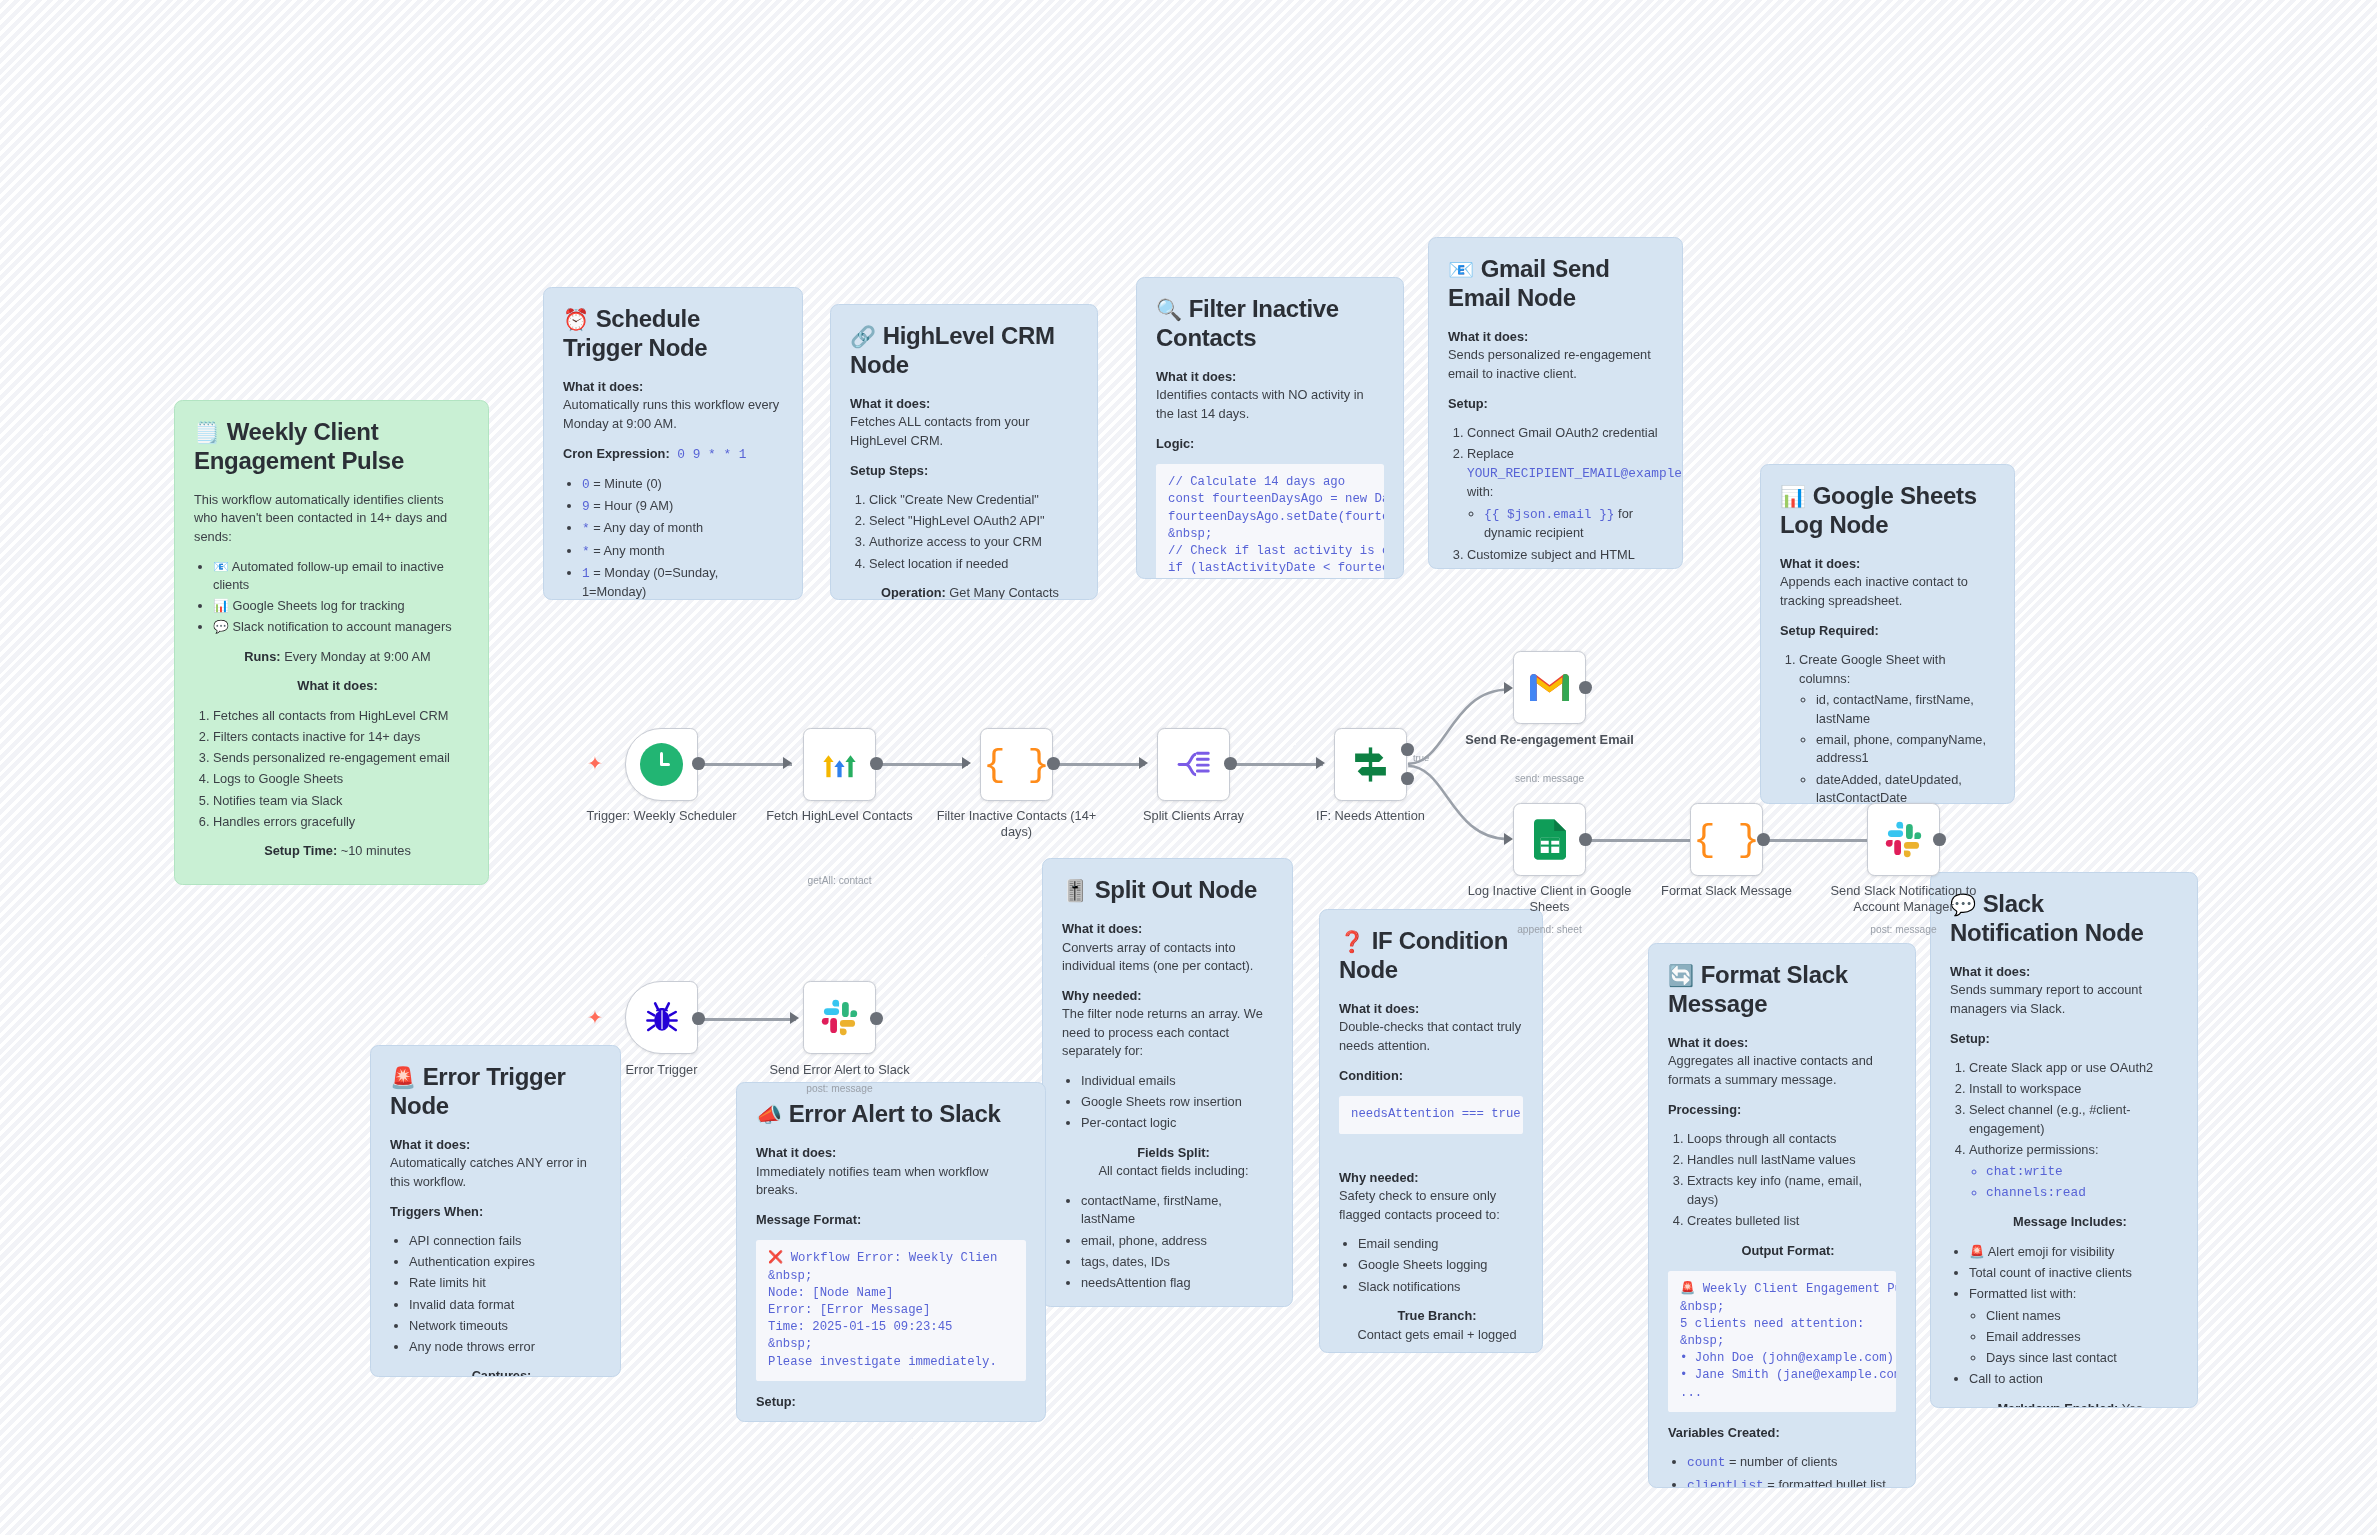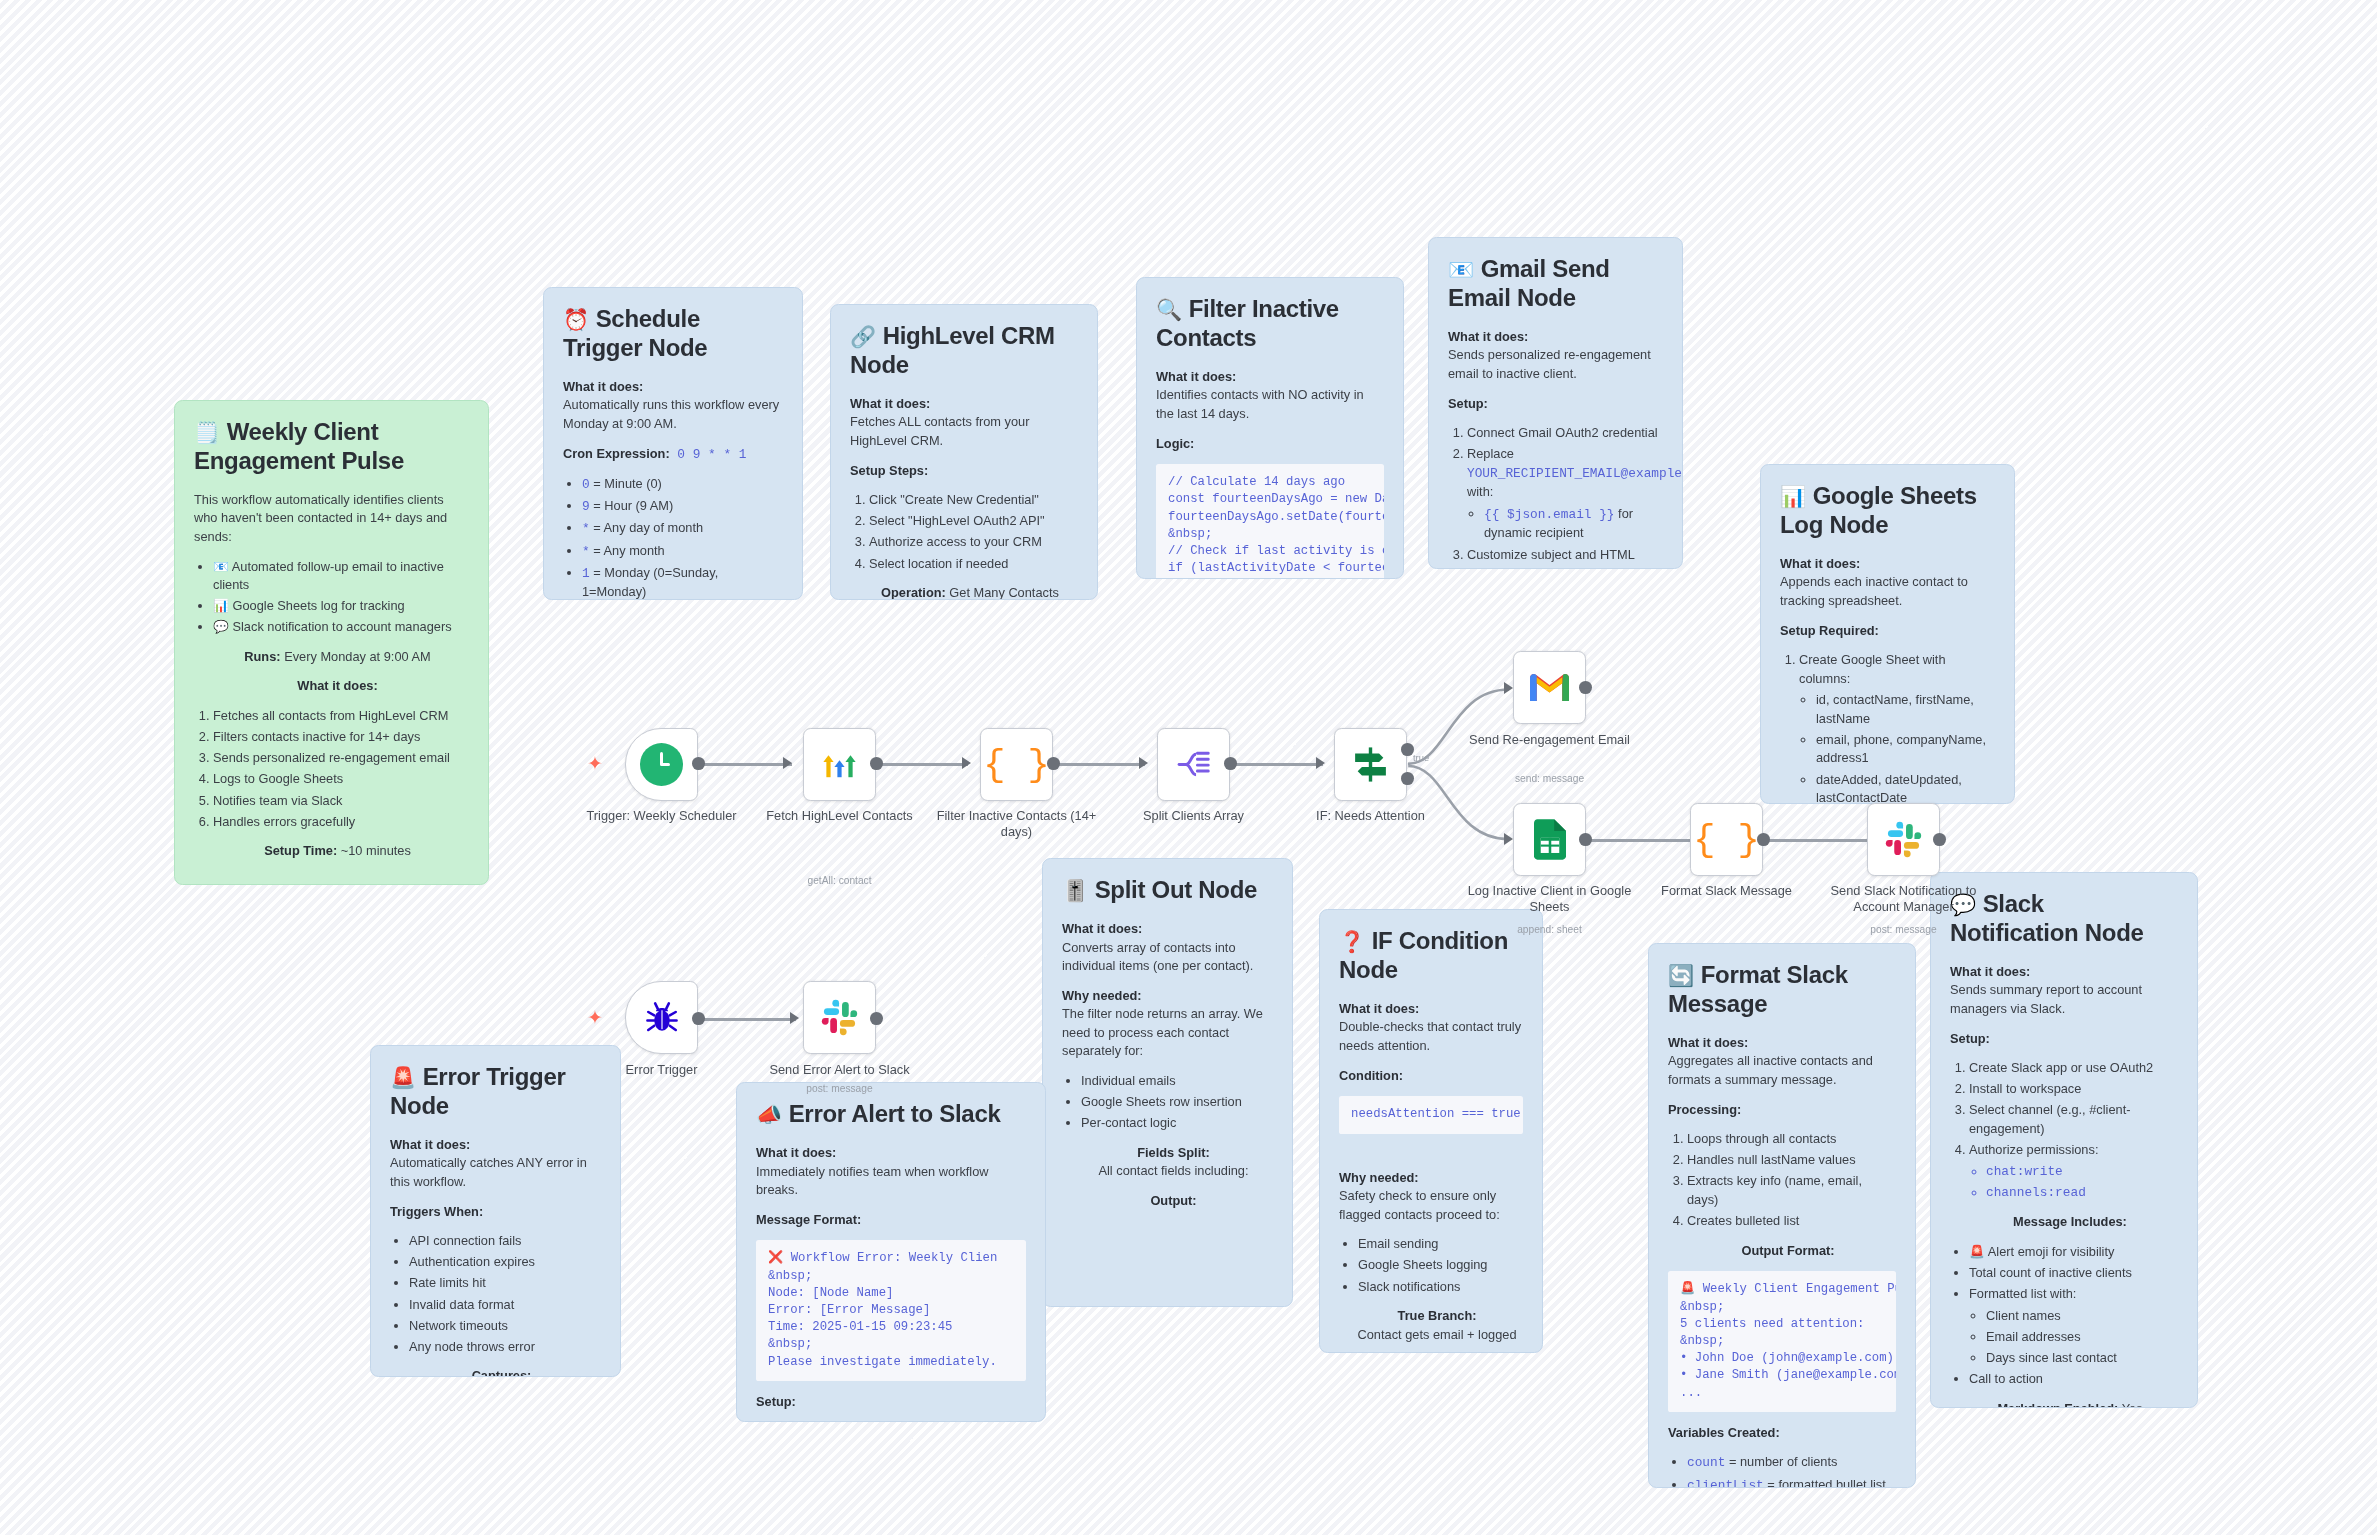--- a/index.html
+++ b/index.html
@@ -290,20 +290,26 @@
     </p>
     <ul>
       <li>Individual emails</li>
       <li>Google Sheets row insertion</li>
       <li>Per-contact logic</li>
     </ul>
     <p class="indent">
       <span class="lbl">Fields Split:</span><br>
       <span>All contact fields including:</span>
     </p>
+    <ul>
+      <li>contactName, firstName, lastName</li>
+      <li>email, phone, address</li>
+      <li>tags, dates, IDs</li>
+      <li>needsAttention flag</li>
+    </ul>
     <p class="indent">
       <span class="lbl">Output:</span><br>
       
     </p>
 
   </div>
 
   <div class="sticky blue" style="left:1319px; top:909px; width:224px; height:444px;">
     <h2>
       <span class="emj">❓</span><span>IF Condition Node</span>
@@ -525,21 +531,21 @@
   <div class="node" style="left:1513px; top:651px;">
     <svg width="39" height="31" viewBox="0 0 46 36">
       <path d="M3 33 L3 9 L23 23 L43 9 L43 33 Z" fill="#ffffff"></path>
       <path d="M0 7 C0 3, 4 1, 7 3 L23 15 L39 3 C42 1, 46 3, 46 7 L46 34 L38 34 L38 13 L23 24 L8 13 L8 34 L0 34 Z" fill="#ea4335"></path>
       <path d="M38 13 L38 34 L46 34 L46 7 C46 3, 42 1, 39 3 Z" fill="#34a853"></path>
       <path d="M0 7 C0 3, 4 1, 7 3 L8 4 L8 34 L0 34 Z" fill="#4285f4"></path>
       <path d="M8 13 L23 24 L38 13 L38 6 L23 17 L8 6 Z" fill="#fbbc04"></path>
     </svg>
   </div>
   <div class="port" style="left:1579px; top:681px;"></div>
-  <div class="node-label" style="left:1456px; top:732px;">Send Re-engagement Email</div>
+  <div class="node-label" style="left:1456px; top:732px;font-weight:bold;">Send Re-engagement Email</div>
   <div class="node-sub" style="left:1456px; top:773px;">send: message</div>
 
   <div class="node" style="left:1513px; top:803px;">
     <svg width="32" height="41" viewBox="0 0 38 48">
       <path d="M4 0 L24 0 L38 14 L38 44 C38 46 36 48 34 48 L4 48 C2 48 0 46 0 44 L0 4 C0 2 2 0 4 0 Z" fill="#0f9d58"></path>
       <path d="M24 0 L38 14 L24 14 Z" fill="#0b7c45"></path>
       <rect x="8" y="22" width="22" height="18" fill="#ffffff"></rect>
       <rect x="8" y="22" width="22" height="3.5" fill="#0f9d58"></rect>
       <rect x="17.5" y="22" width="3" height="18" fill="#0f9d58"></rect>
       <rect x="8" y="30" width="22" height="2.5" fill="#0f9d58"></rect>

